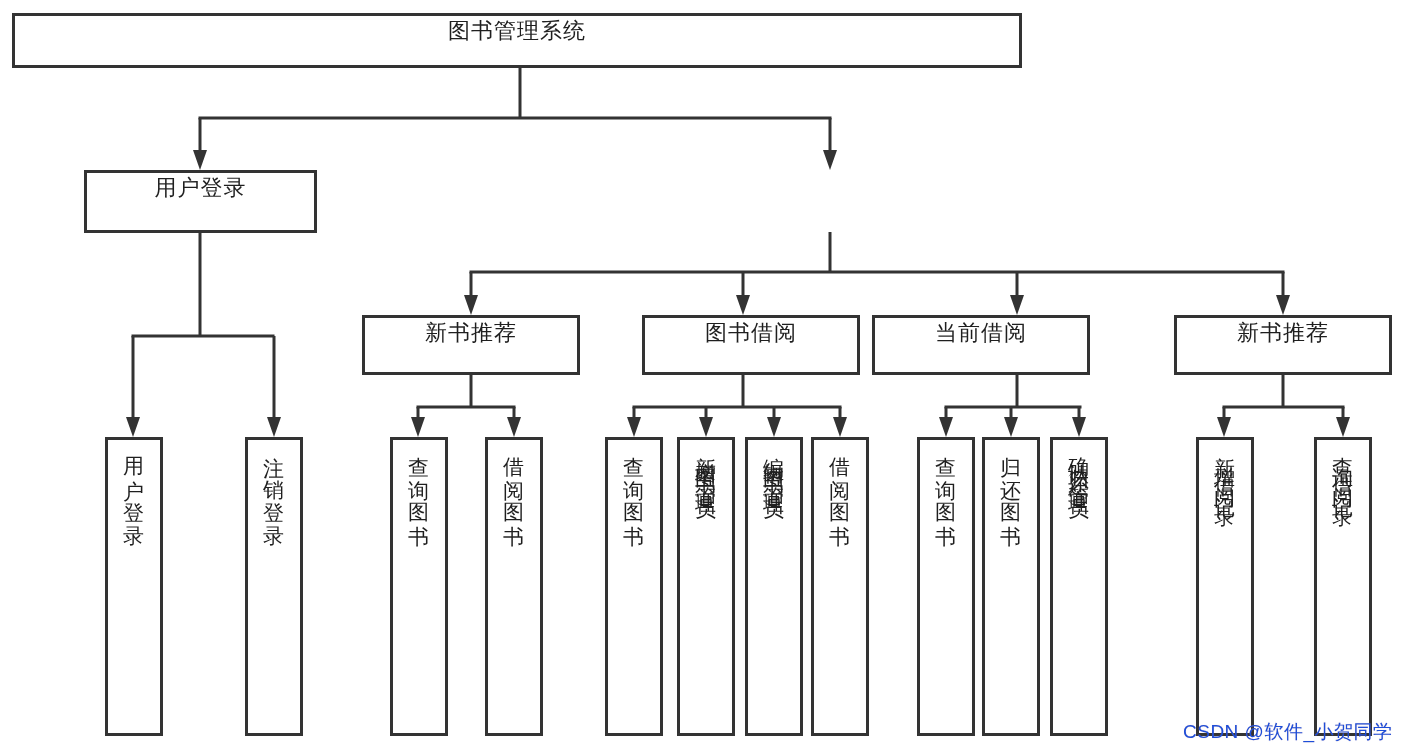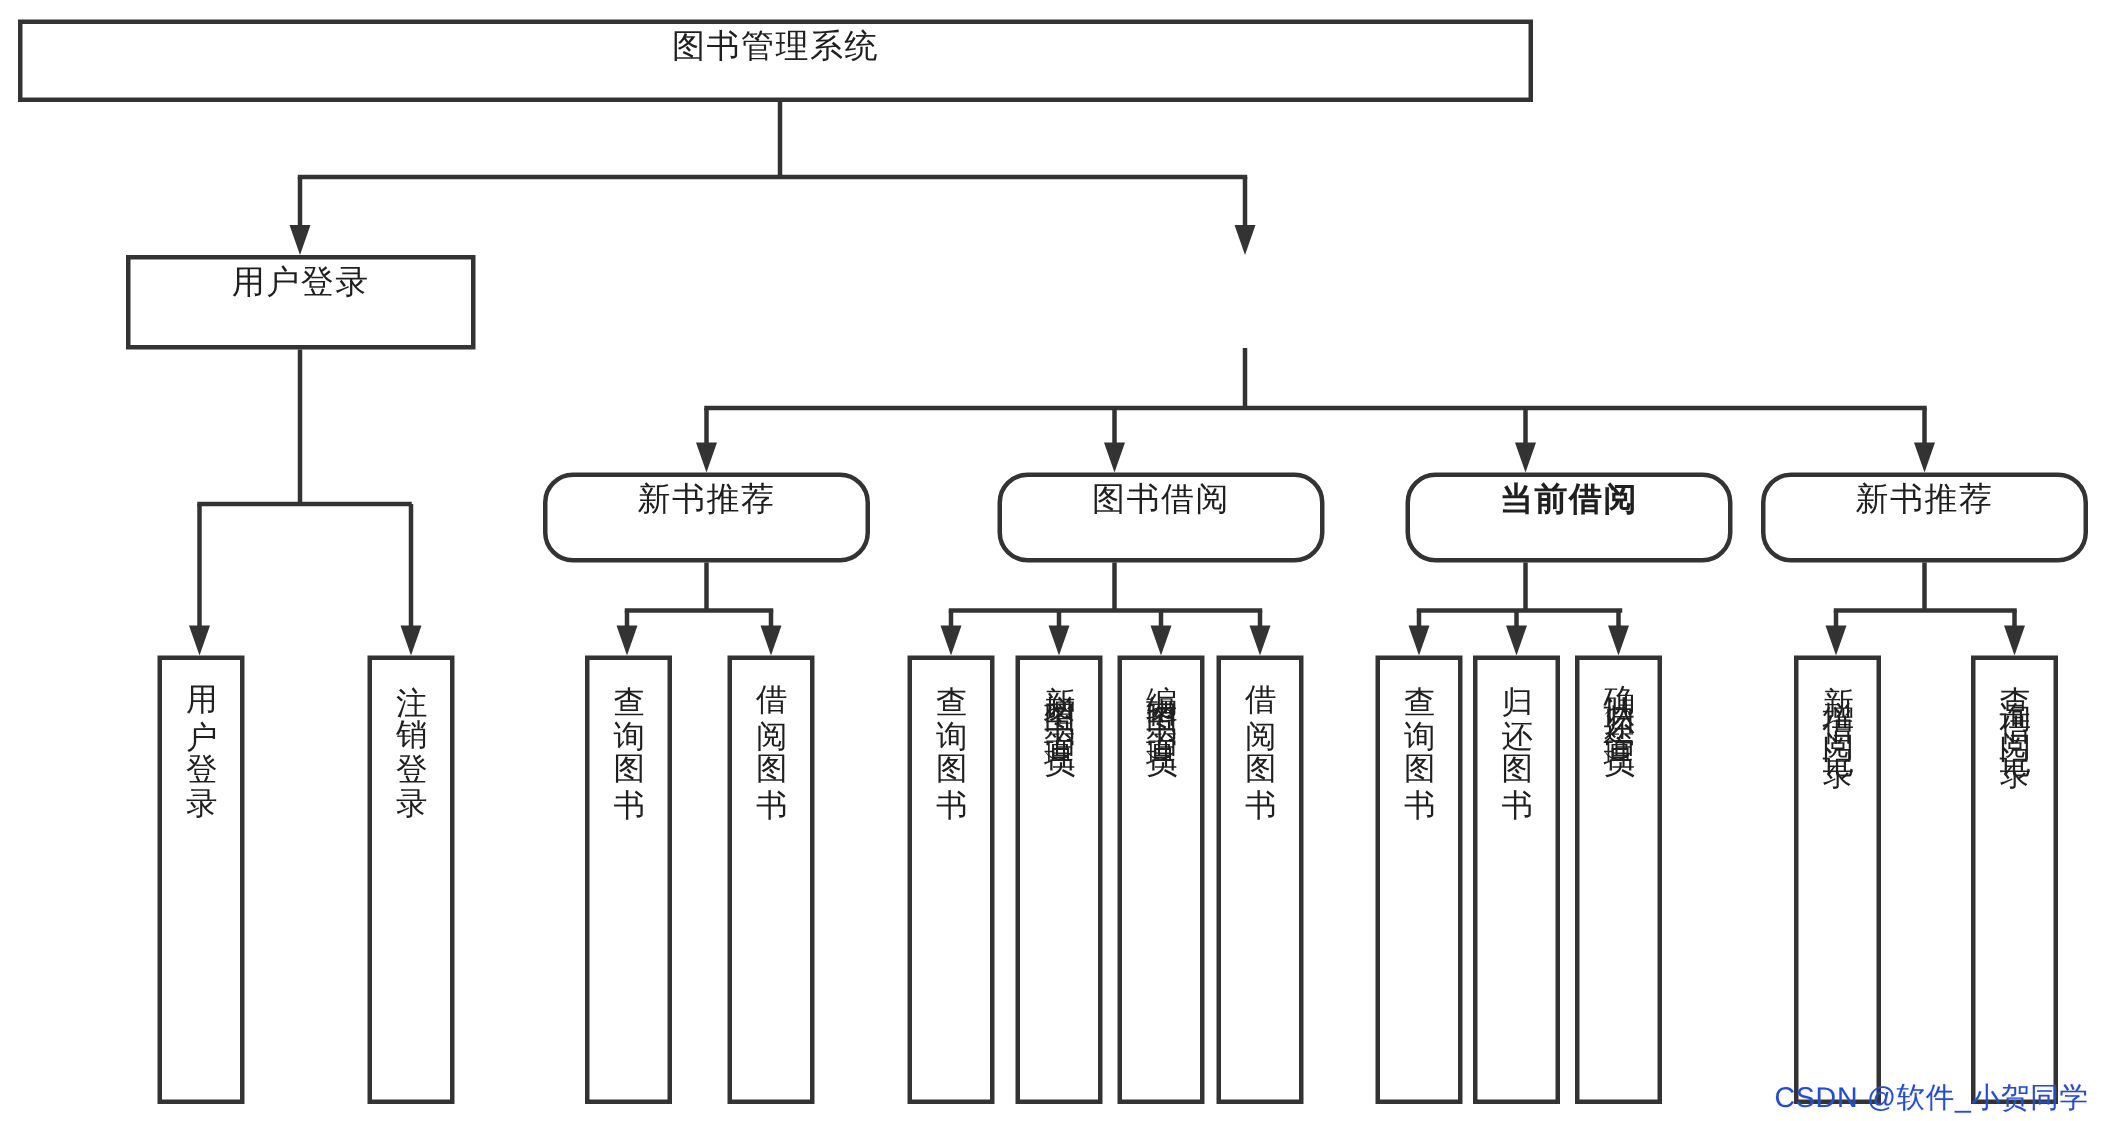--- a/index.html
+++ b/index.html
@@ -17,24 +17,24 @@
     border:3px solid #333333;
     background:#ffffff;
     display:flex; align-items:flex-start; justify-content:center;
     color:#1f1f1f;
   }
   .hnode span { font-size:22px; letter-spacing:1px; white-space:nowrap; }
   .root  { left:12px;  top:13px;  width:1010px; height:55px; }
   .lvl2  { top:170px; width:233px; height:63px; }
   .b-user { left:84px; }
   .b-mgmt { left:713px; }
-  .lvl3  { top:315px; width:218px; height:60px;border-radius:20px; }
+  .lvl3  { top:315px; width:218px; height:60px; }
   .m-rec { left:362px; }
-  .m-bor { left:665px; }
-  .m-cur { left:937px;font-weight:bold; }
+  .m-bor { left:642px; }
+  .m-cur { left:872px; }
   .m-log { left:1174px; }
   .vnode { top:437px; width:58px; height:299px; }
   .vnode span {
     writing-mode:vertical-rl;
     text-orientation:mixed;
     font-size:21px;
     line-height:1;
     white-space:nowrap;
   }
   

